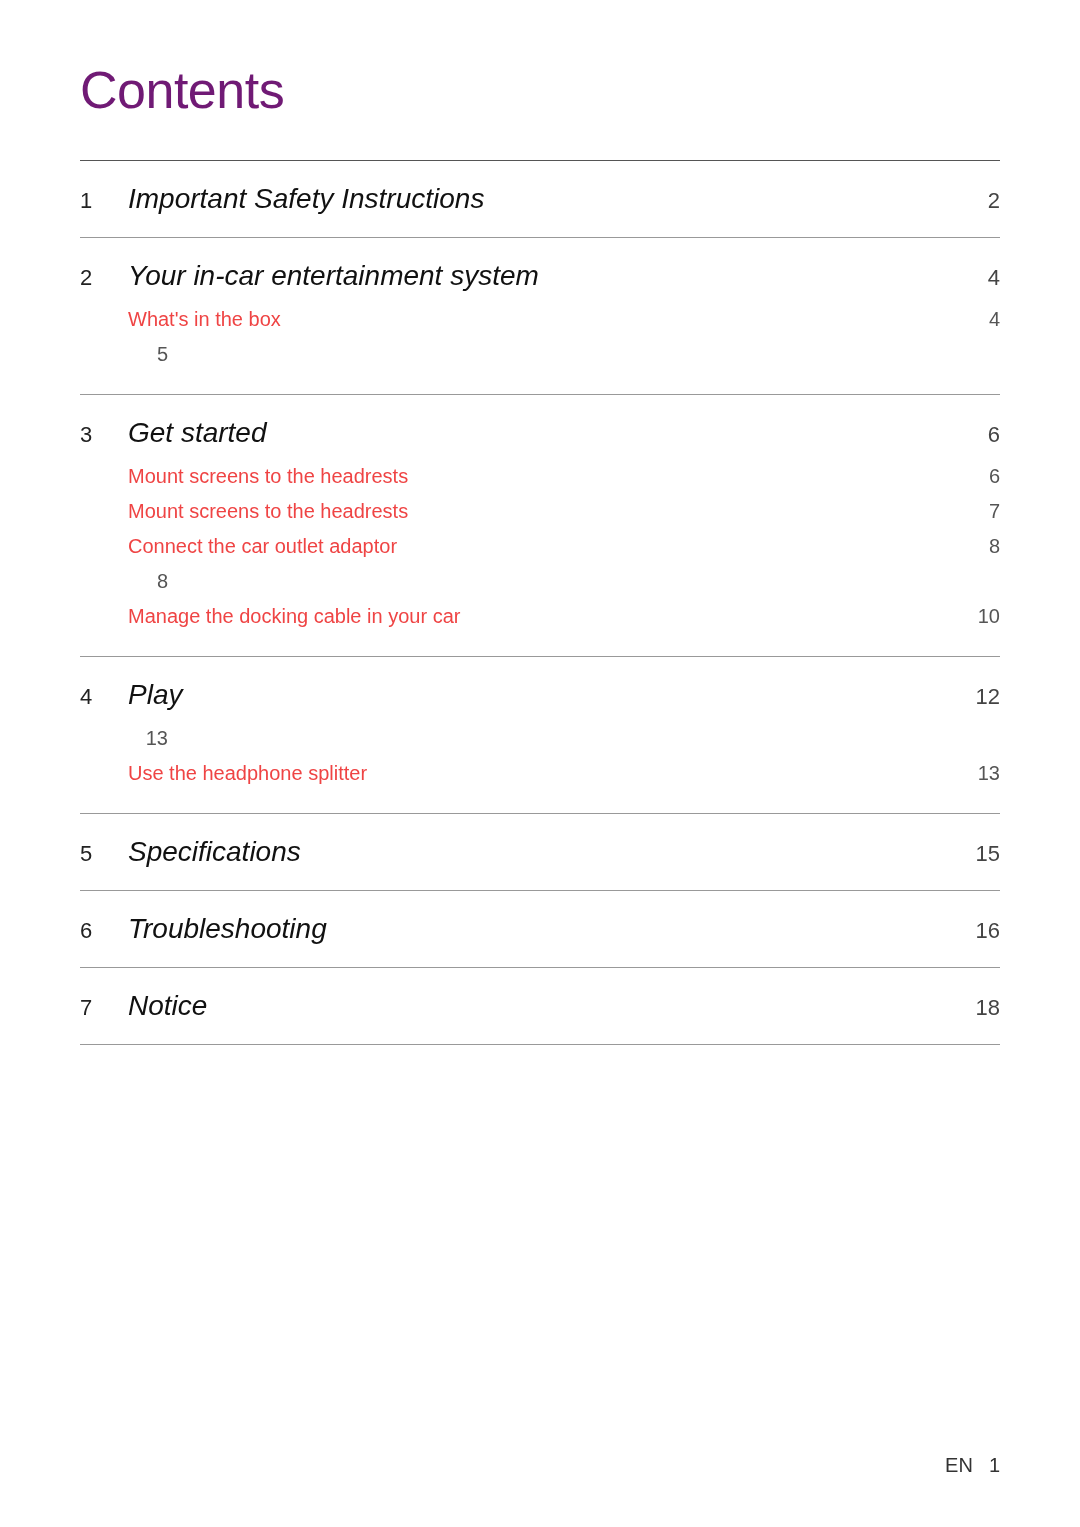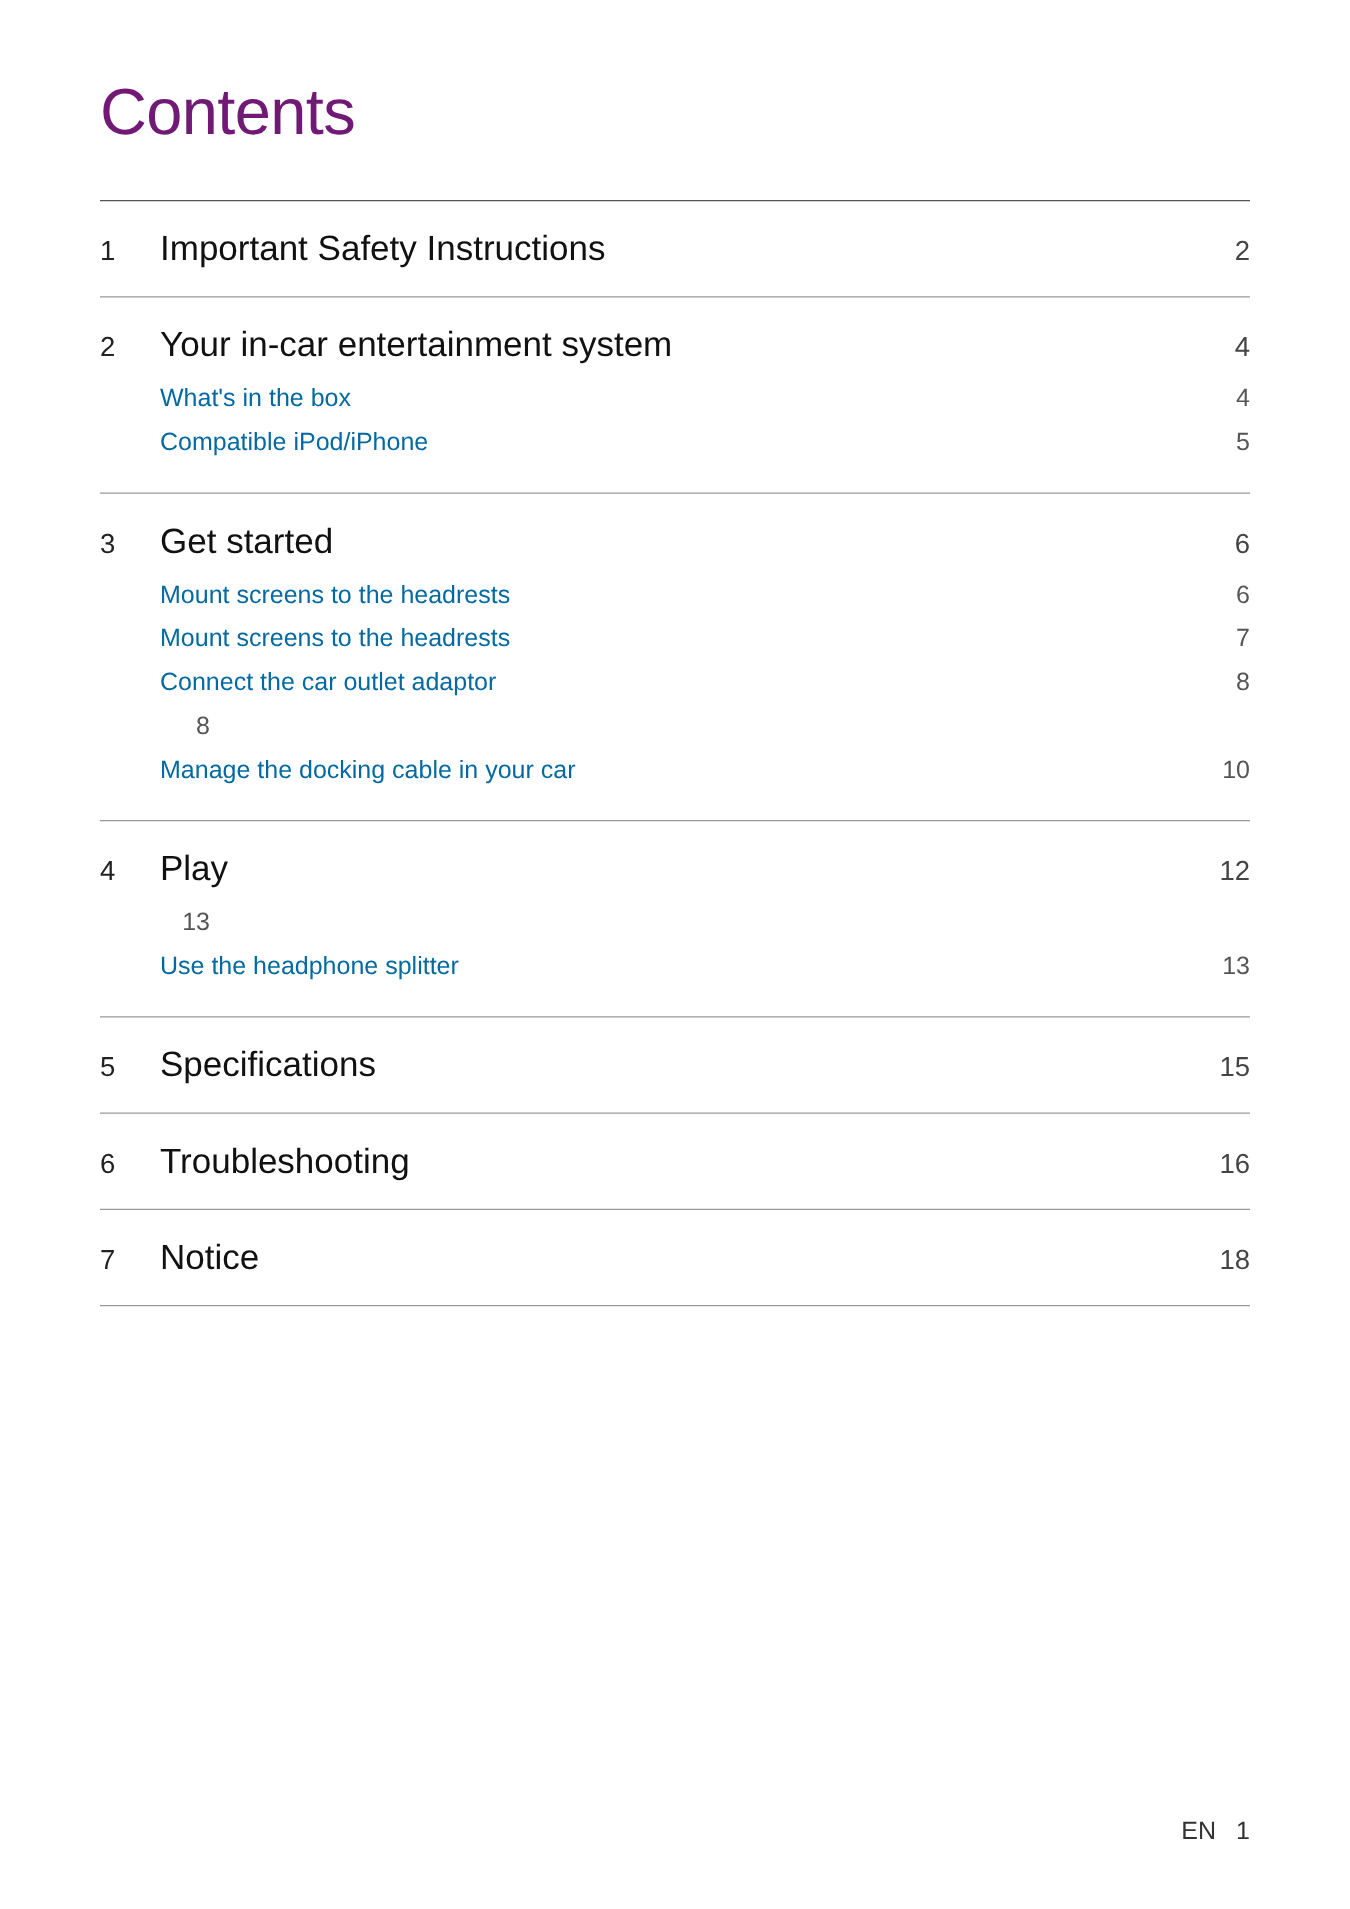--- a/index.html
+++ b/index.html
@@ -58,20 +58,21 @@
     .toc-title {
       font-size: 24px;
       font-weight: 400;
       color: #111111;
       flex: 1;
       padding-left: 8px;
     }
 
     .toc-title.large {
       font-size: 28px;
+      font-style: italic;
     }
 
     .toc-page {
       font-size: 22px;
       color: #444444;
       min-width: 40px;
       text-align: right;
       flex-shrink: 0;
     }
 
@@ -81,21 +82,21 @@
 
     .toc-sub-row {
       display: flex;
       align-items: baseline;
       justify-content: space-between;
       padding: 6px 0;
     }
 
     .toc-sub-title {
       font-size: 20px;
-      color: #0369a1;
+      color: #ef4444;
       flex: 1;
     }
 
     .toc-sub-page {
       font-size: 20px;
       color: #555555;
       min-width: 40px;
       text-align: right;
     }
 
@@ -139,21 +140,20 @@
         <span class="toc-number">2</span>
         <span class="toc-title large">Your in-car entertainment system</span>
         <span class="toc-page">4</span>
       </div>
       <div class="toc-sub-items">
         <div class="toc-sub-row">
           <span class="toc-sub-title">What's in the box</span>
           <span class="toc-sub-page">4</span>
         </div>
         <div class="toc-sub-row">
-          <span class="toc-sub-title">Compatible iPod/iPhone</span>
           <span class="toc-sub-page">5</span>
         </div>
       </div>
     </div>
     <div class="toc-section">
       <div class="toc-main-row has-sub">
         <span class="toc-number">3</span>
         <span class="toc-title large">Get started</span>
         <span class="toc-page">6</span>
       </div>

